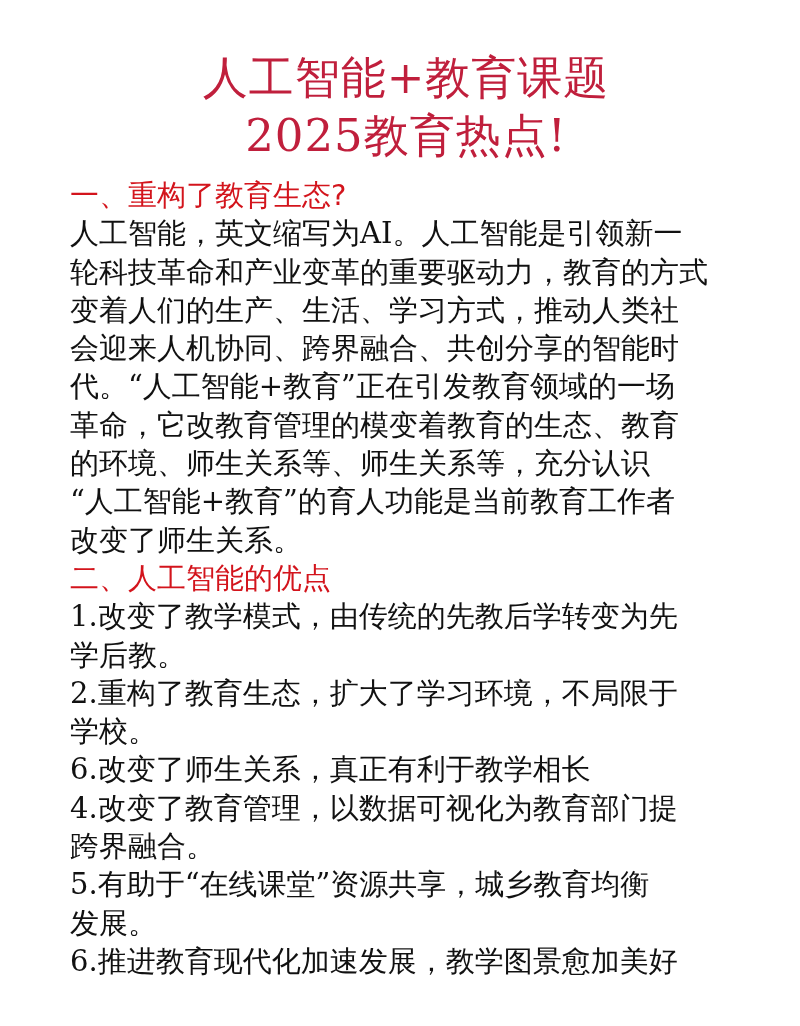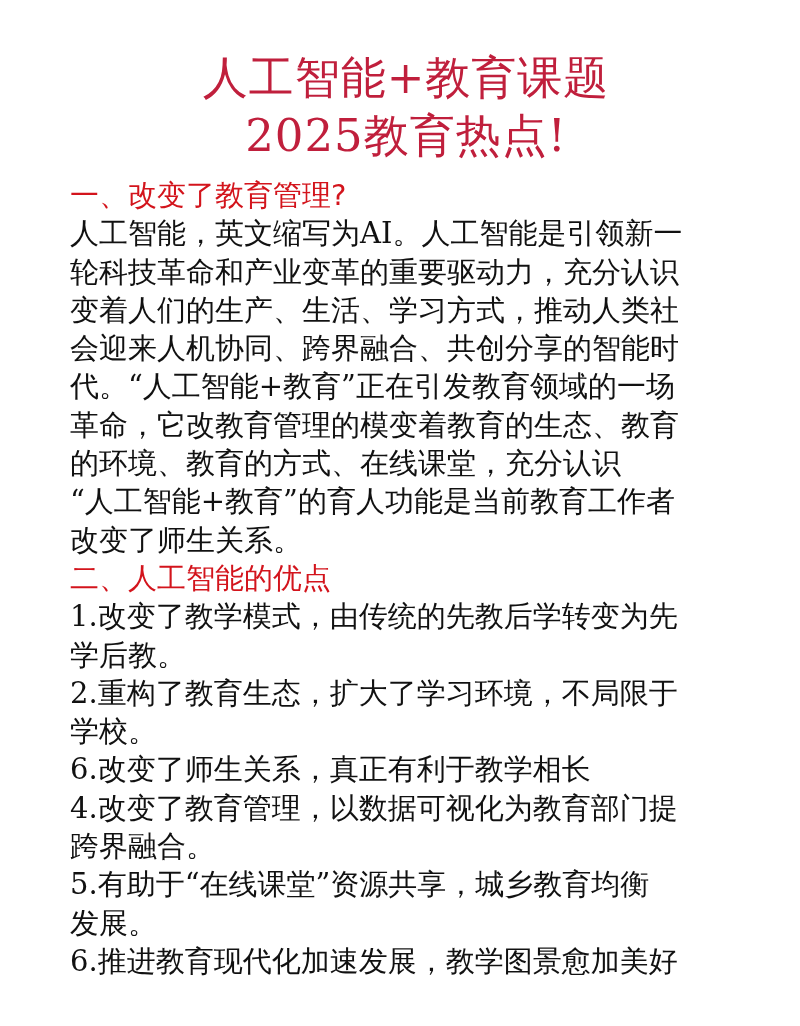--- a/index.html
+++ b/index.html
@@ -15,28 +15,28 @@
   .line { white-space:nowrap; display:block; }
 </style>
 </head>
 <body>
 
 <div class="page">
   <div class="title t1">人工智能+教育课题</div>
   <div class="title t2">2025教育热点!</div>
 
   <div class="content">
-    <span class="line h">一、改变了教育管理?</span>
+    <span class="line h">一、重构了教育生态?</span>
     <span class="line">人工智能，英文缩写为AI。人工智能是引领新一</span>
-    <span class="line">轮科技革命和产业变革的重要驱动力，充分认识</span>
+    <span class="line">轮科技革命和产业变革的重要驱动力，教育的方式</span>
     <span class="line">变着人们的生产、生活、学习方式，推动人类社</span>
     <span class="line">会迎来人机协同、跨界融合、共创分享的智能时</span>
     <span class="line">代。“人工智能+教育”正在引发教育领域的一场</span>
     <span class="line">革命，它改教育管理的模变着教育的生态、教育</span>
-    <span class="line">的环境、教育的方式、在线课堂，充分认识</span>
+    <span class="line">的环境、师生关系等、师生关系等，充分认识</span>
     <span class="line">“人工智能+教育”的育人功能是当前教育工作者</span>
     <span class="line">改变了师生关系。</span>
 
     <span class="line h">二、人工智能的优点</span>
     <span class="line">1.改变了教学模式，由传统的先教后学转变为先</span>
     <span class="line">学后教。</span>
     <span class="line">2.重构了教育生态，扩大了学习环境，不局限于</span>
     <span class="line">学校。</span>
     <span class="line">6.改变了师生关系，真正有利于教学相长</span>
     <span class="line">4.改变了教育管理，以数据可视化为教育部门提</span>

